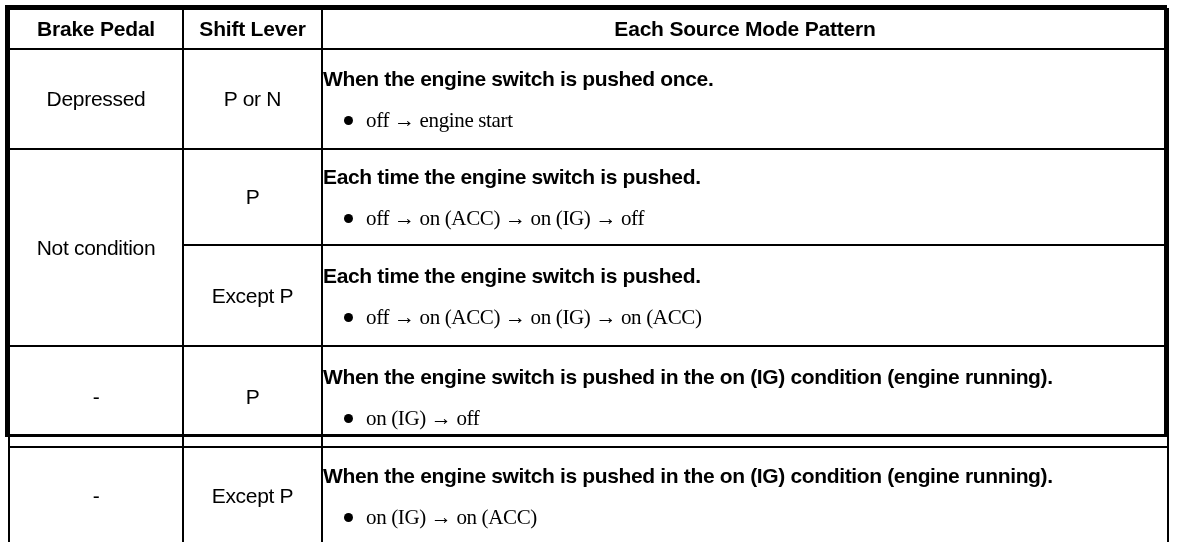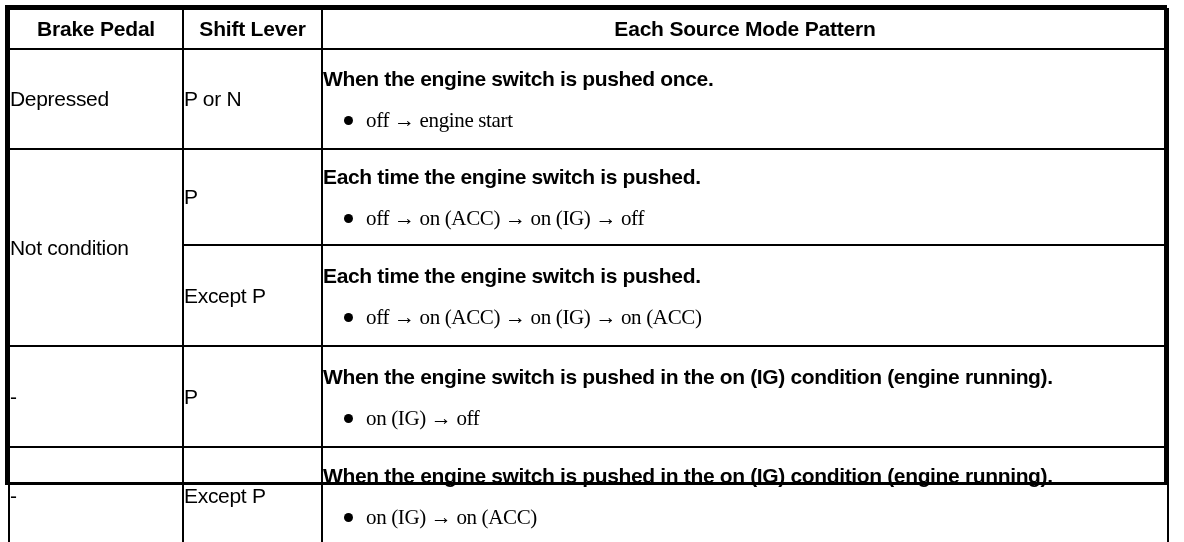--- a/index.html
+++ b/index.html
@@ -13,21 +13,21 @@
     font-family: "Liberation Sans", sans-serif;
     color: #000000;
     overflow: hidden;
   }
 
   .table-wrap {
     position: absolute;
     left: 5px;
     top: 5px;
     width: 1162px;
-    height: 480px;
+    height: 432px;
     box-sizing: border-box;
     border: 3px solid #000000;
   }
 
   table.psm-table {
     border-collapse: collapse;
     width: 100%;
     height: 100%;
     table-layout: fixed;
   }
@@ -53,20 +53,21 @@
     font-size: 21px;
     letter-spacing: -0.2px;
   }
   th.hdr-pattern {
     font-size: 21px;
   }
 
   
   td.cond-cell,
   td.lever-cell {
+    text-align: center;
     font-size: 21px;
     letter-spacing: -0.3px;
   }
 
   
   td.pattern-cell {
     text-align: left;
     vertical-align: top;
     padding: 6px 2px 4px 7px;
     font-size: 21px;

